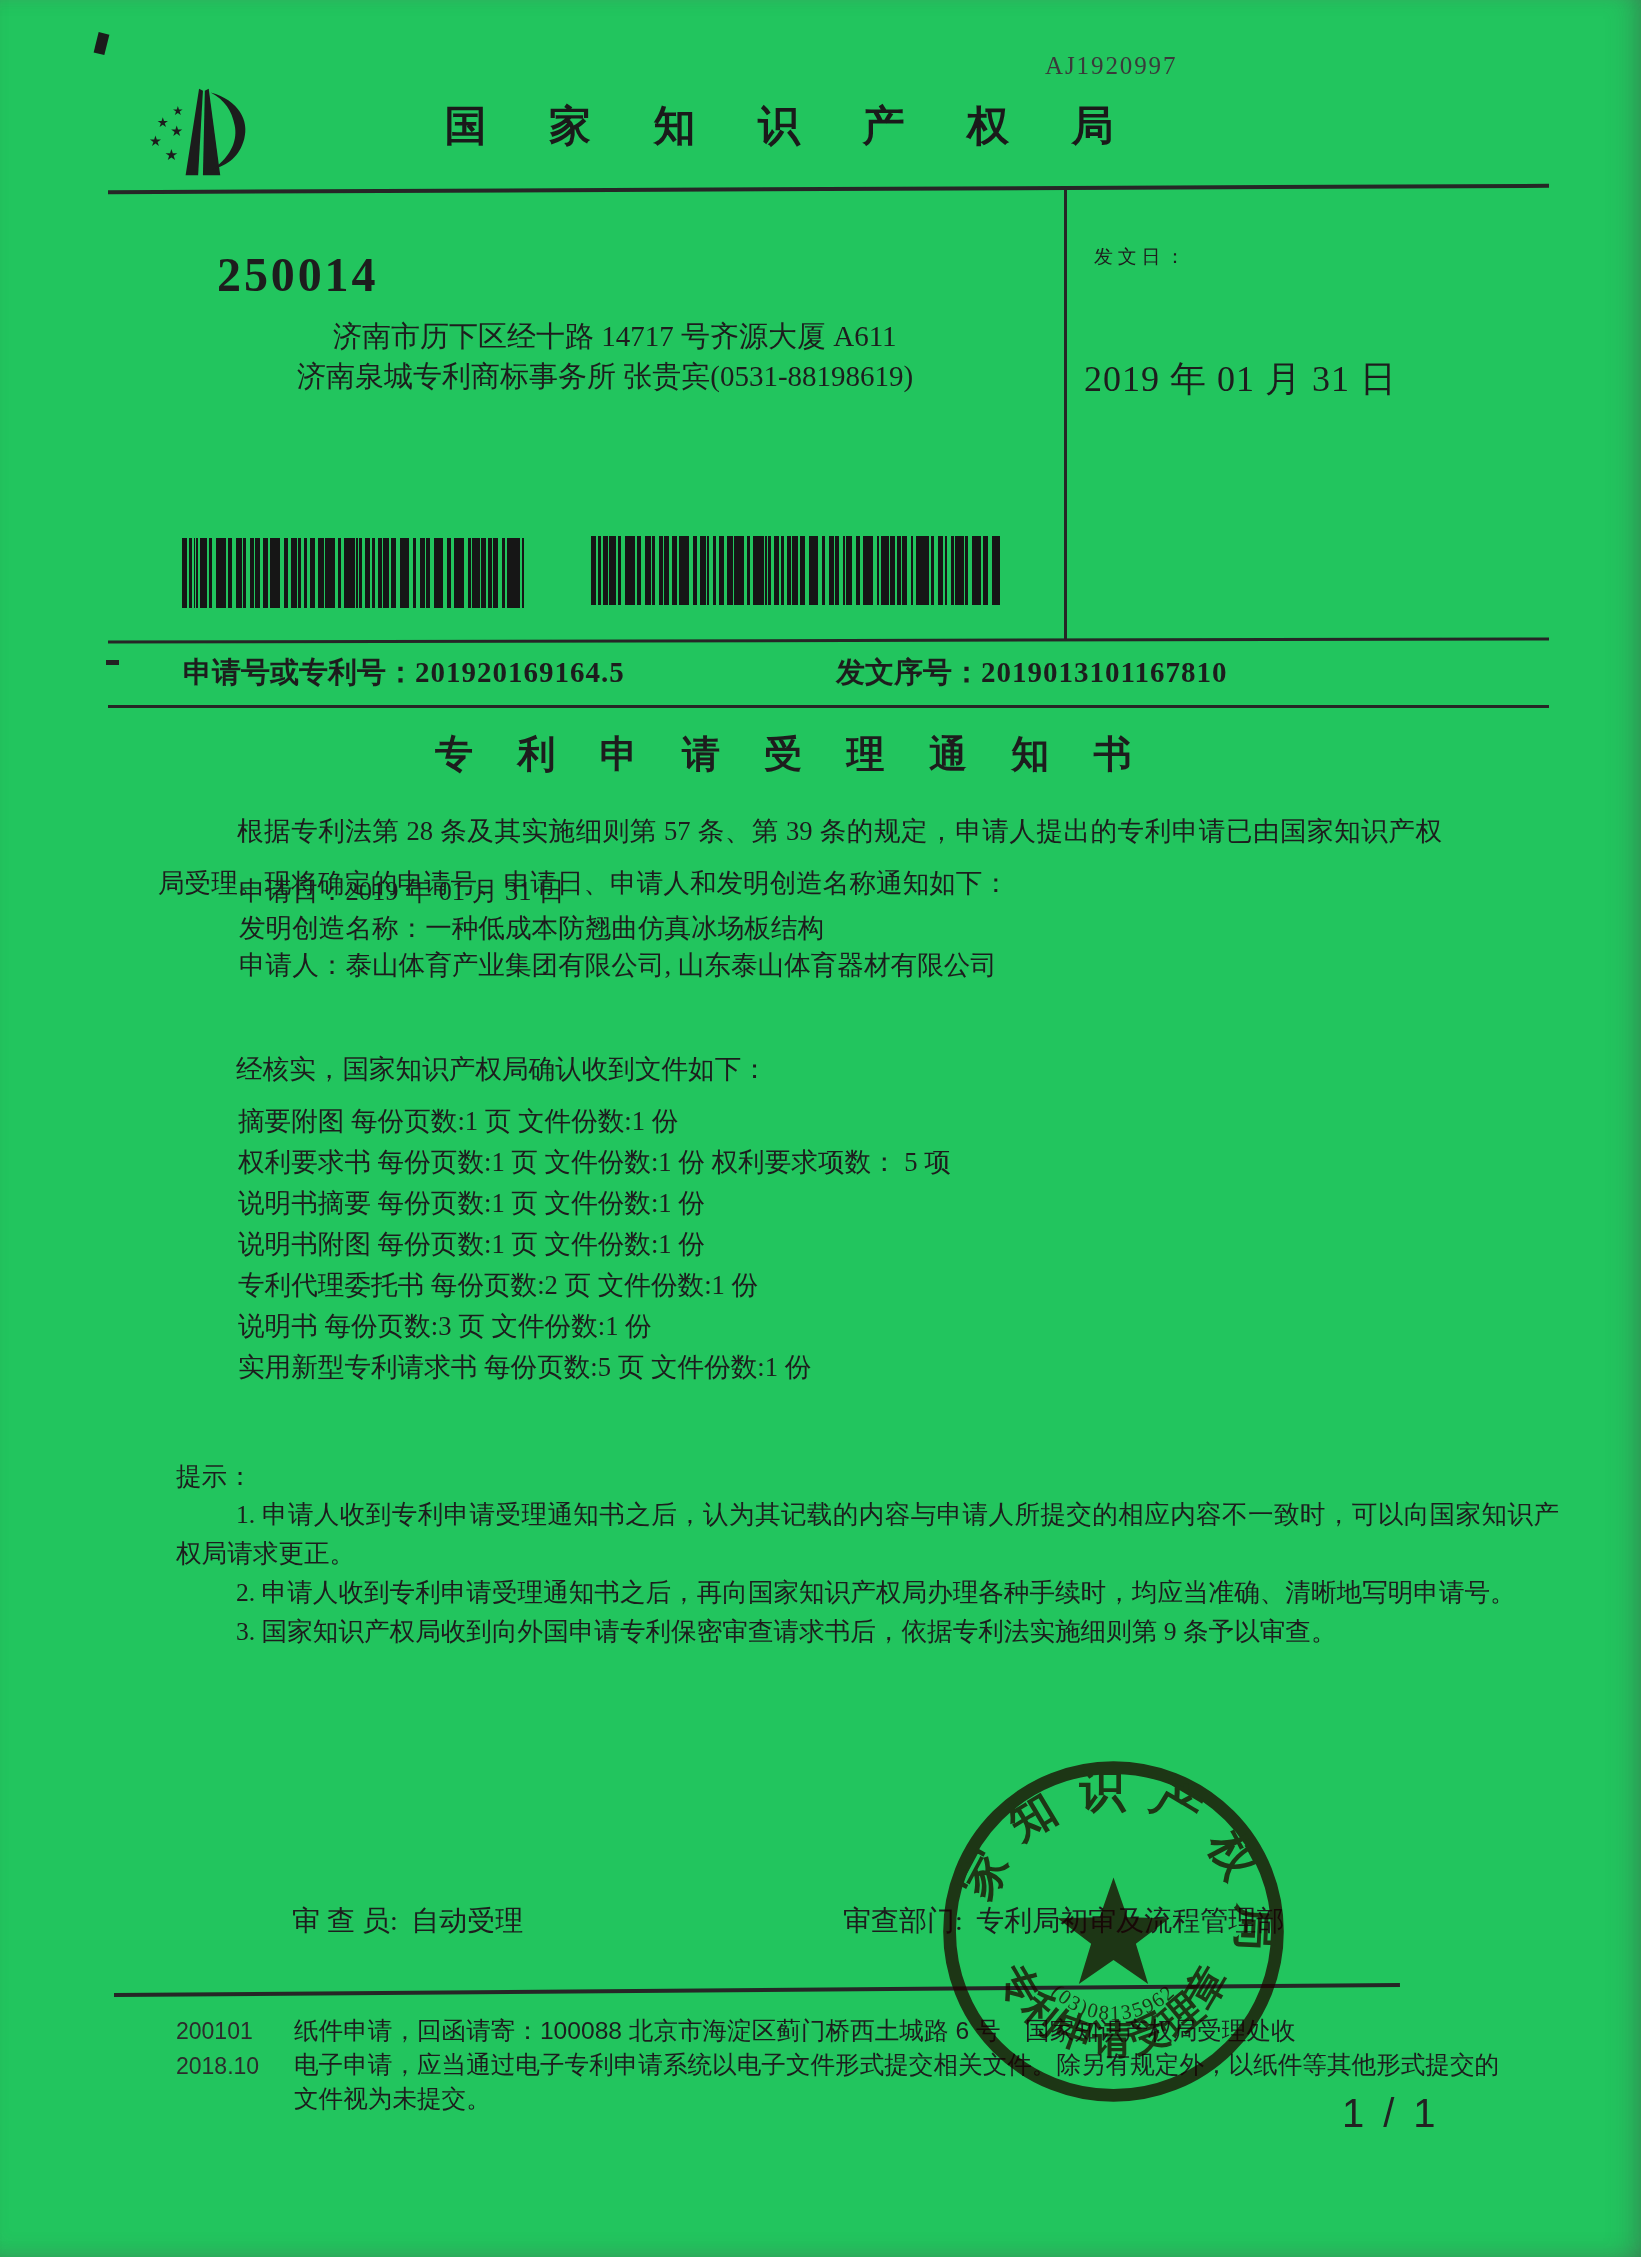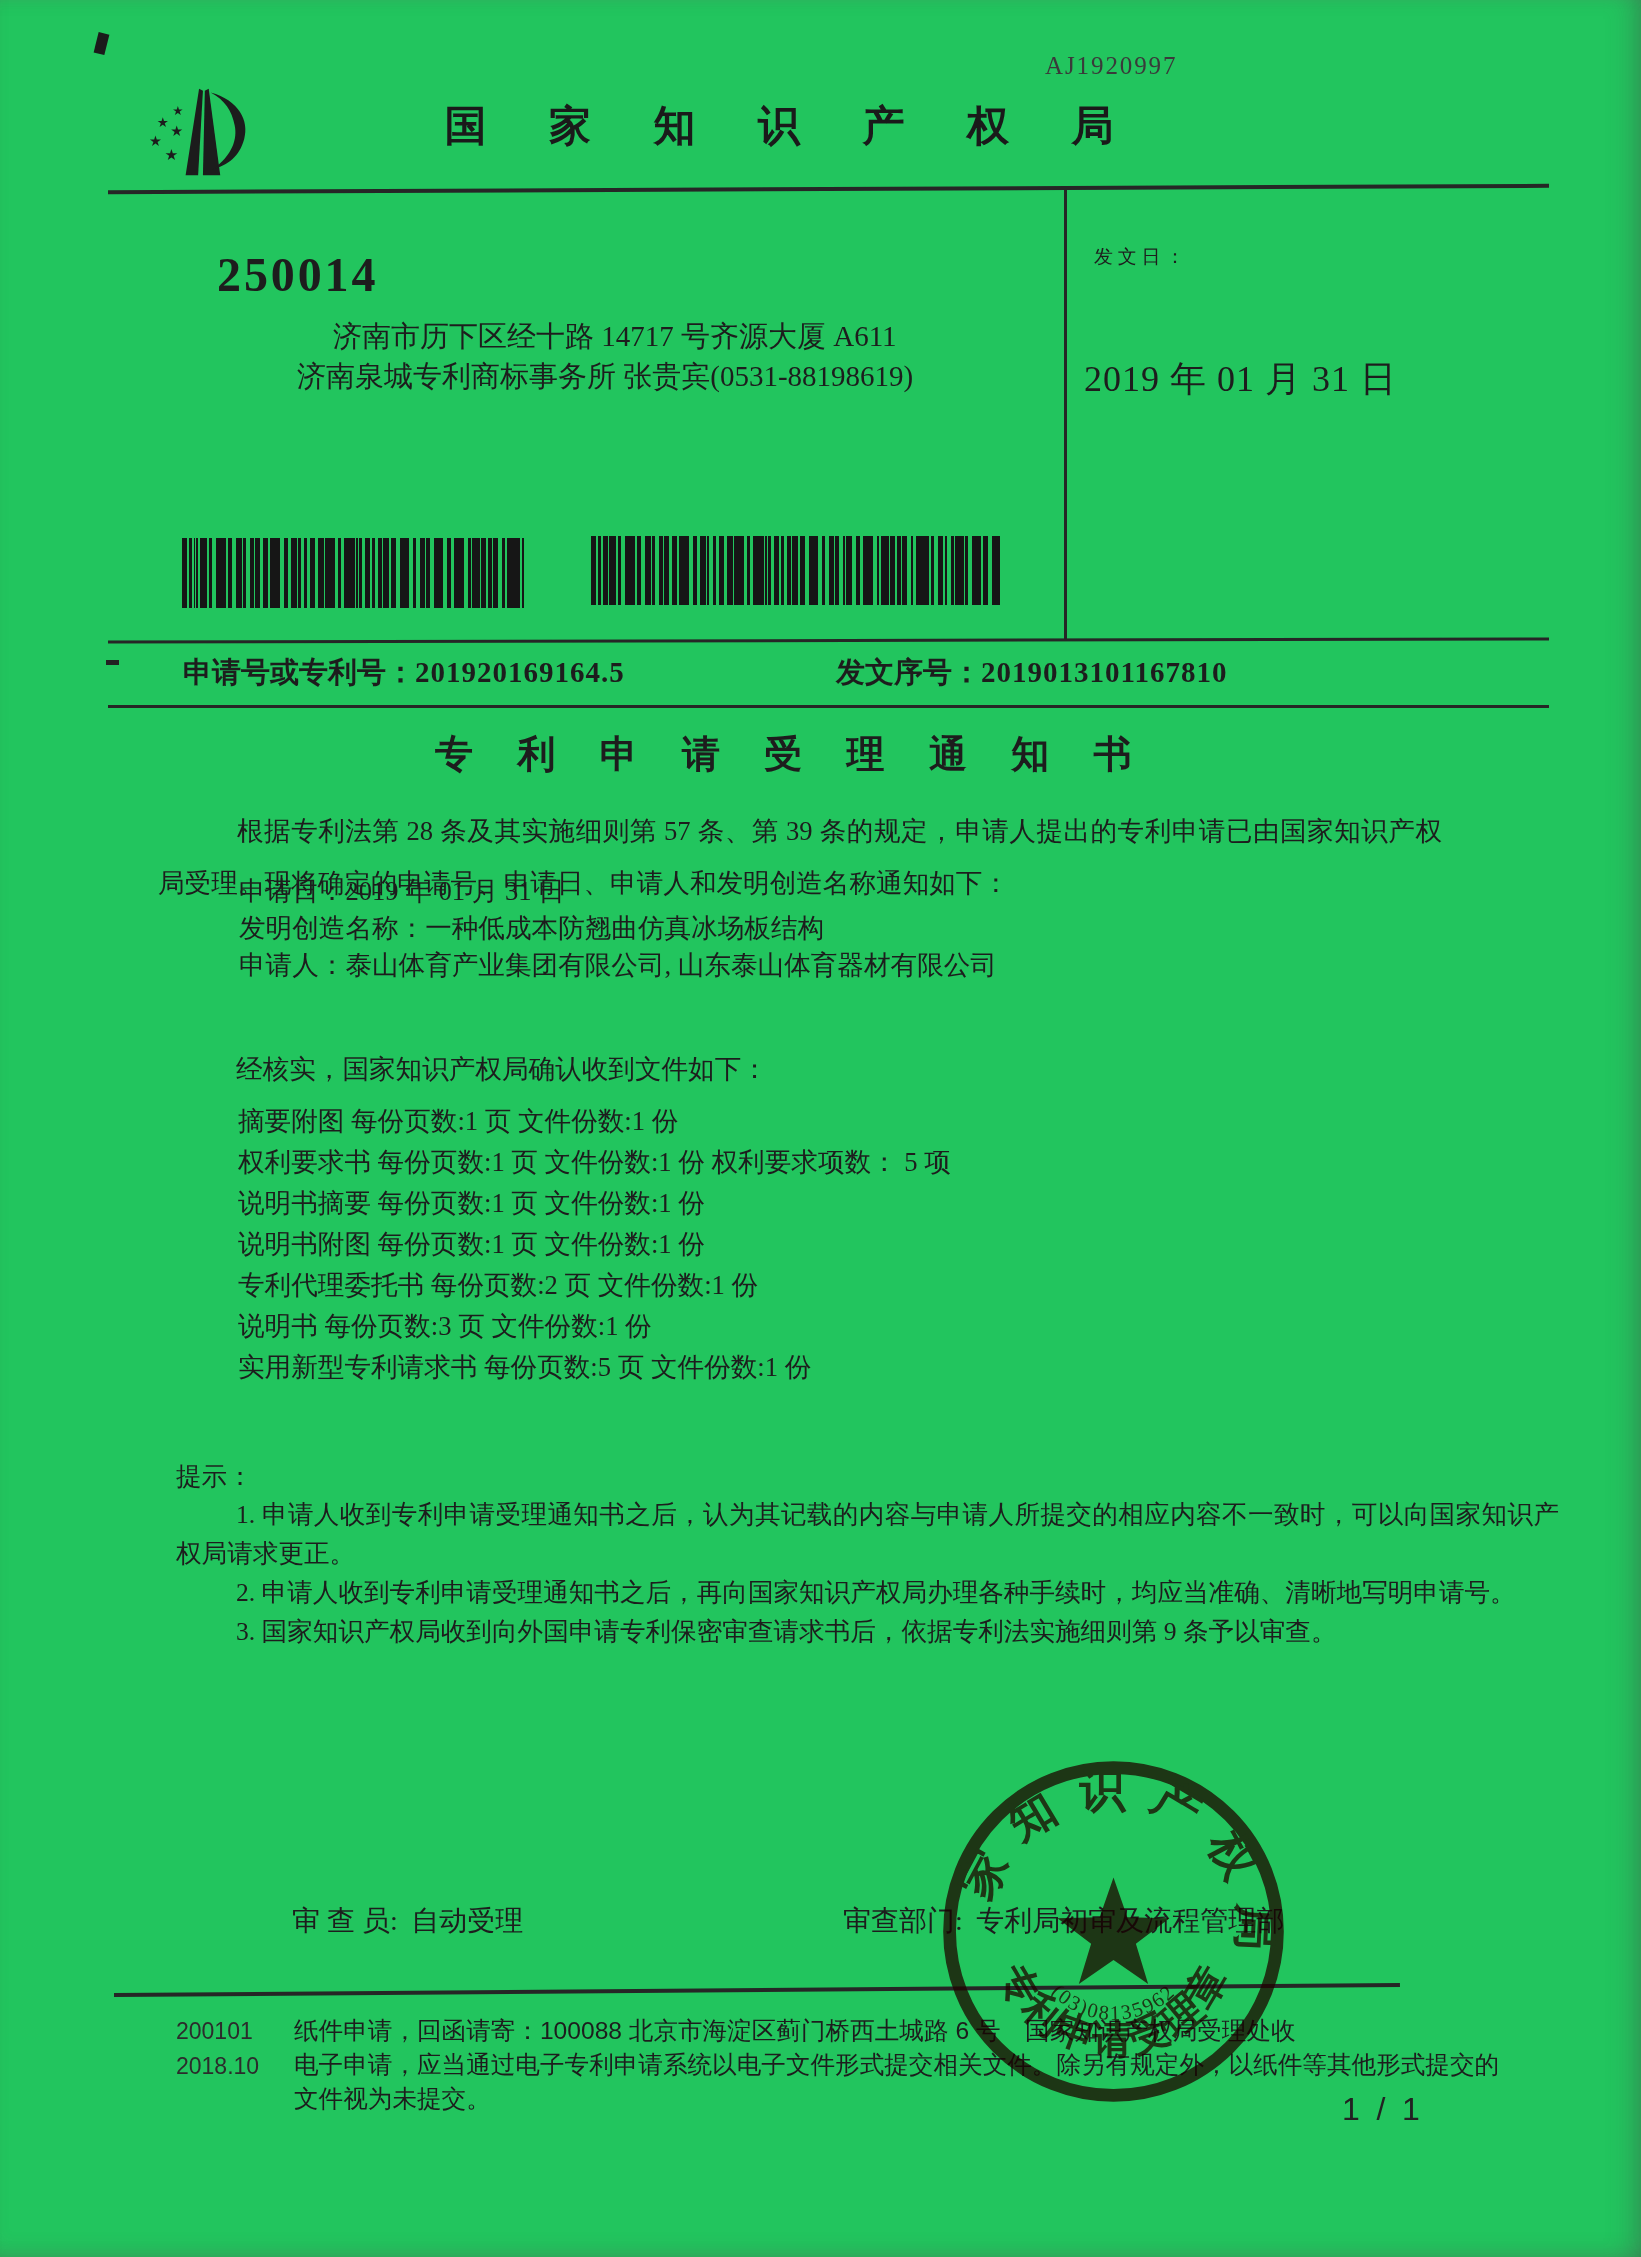--- a/index.html
+++ b/index.html
@@ -55,21 +55,21 @@
   .tips p{margin:0;text-indent:60px;text-align:justify;}
   .signoff{font-size:28px;white-space:nowrap;margin-left:20px;}
   .examiner{left:272px;top:1902px;}
   .dept{left:823px;top:1902px;}
   .gap{display:inline-block;width:13.5px;}
   .rule-footer{left:114px;top:1993px;width:1286px;height:3.9px;transform:rotate(-0.45deg);
                transform-origin:left center;}
   .form-code{left:176px;top:2018px;font-size:23px;color:#2c2c2c;text-align:right;}
   .form-date{left:176px;top:2053px;font-size:23px;color:#2c2c2c;}
   .footer-lines{left:294px;top:2014px;font-size:24.6px;line-height:34px;white-space:nowrap;}
-  .page-num{left:1342px;top:2091px;font-size:32px;letter-spacing:3.9px;color:#222;}
+  .page-num{left:1342px;top:2091px;font-size:40px;letter-spacing:3.9px;color:#222;}
   .stamp{left:927px;top:1745px;width:373px;height:373px;mix-blend-mode:multiply;opacity:.92;}
   .mark1{left:96px;top:33px;width:10.6px;height:21px;background:#1b1b1b;transform:rotate(14deg);}
   .mark2{left:106px;top:660px;width:12.6px;height:4.8px;background:#222;}
   .logo{left:141px;top:83px;width:120px;height:100px;}
 </style>
 </head>
 <body>
 
 <div class="page">
 

